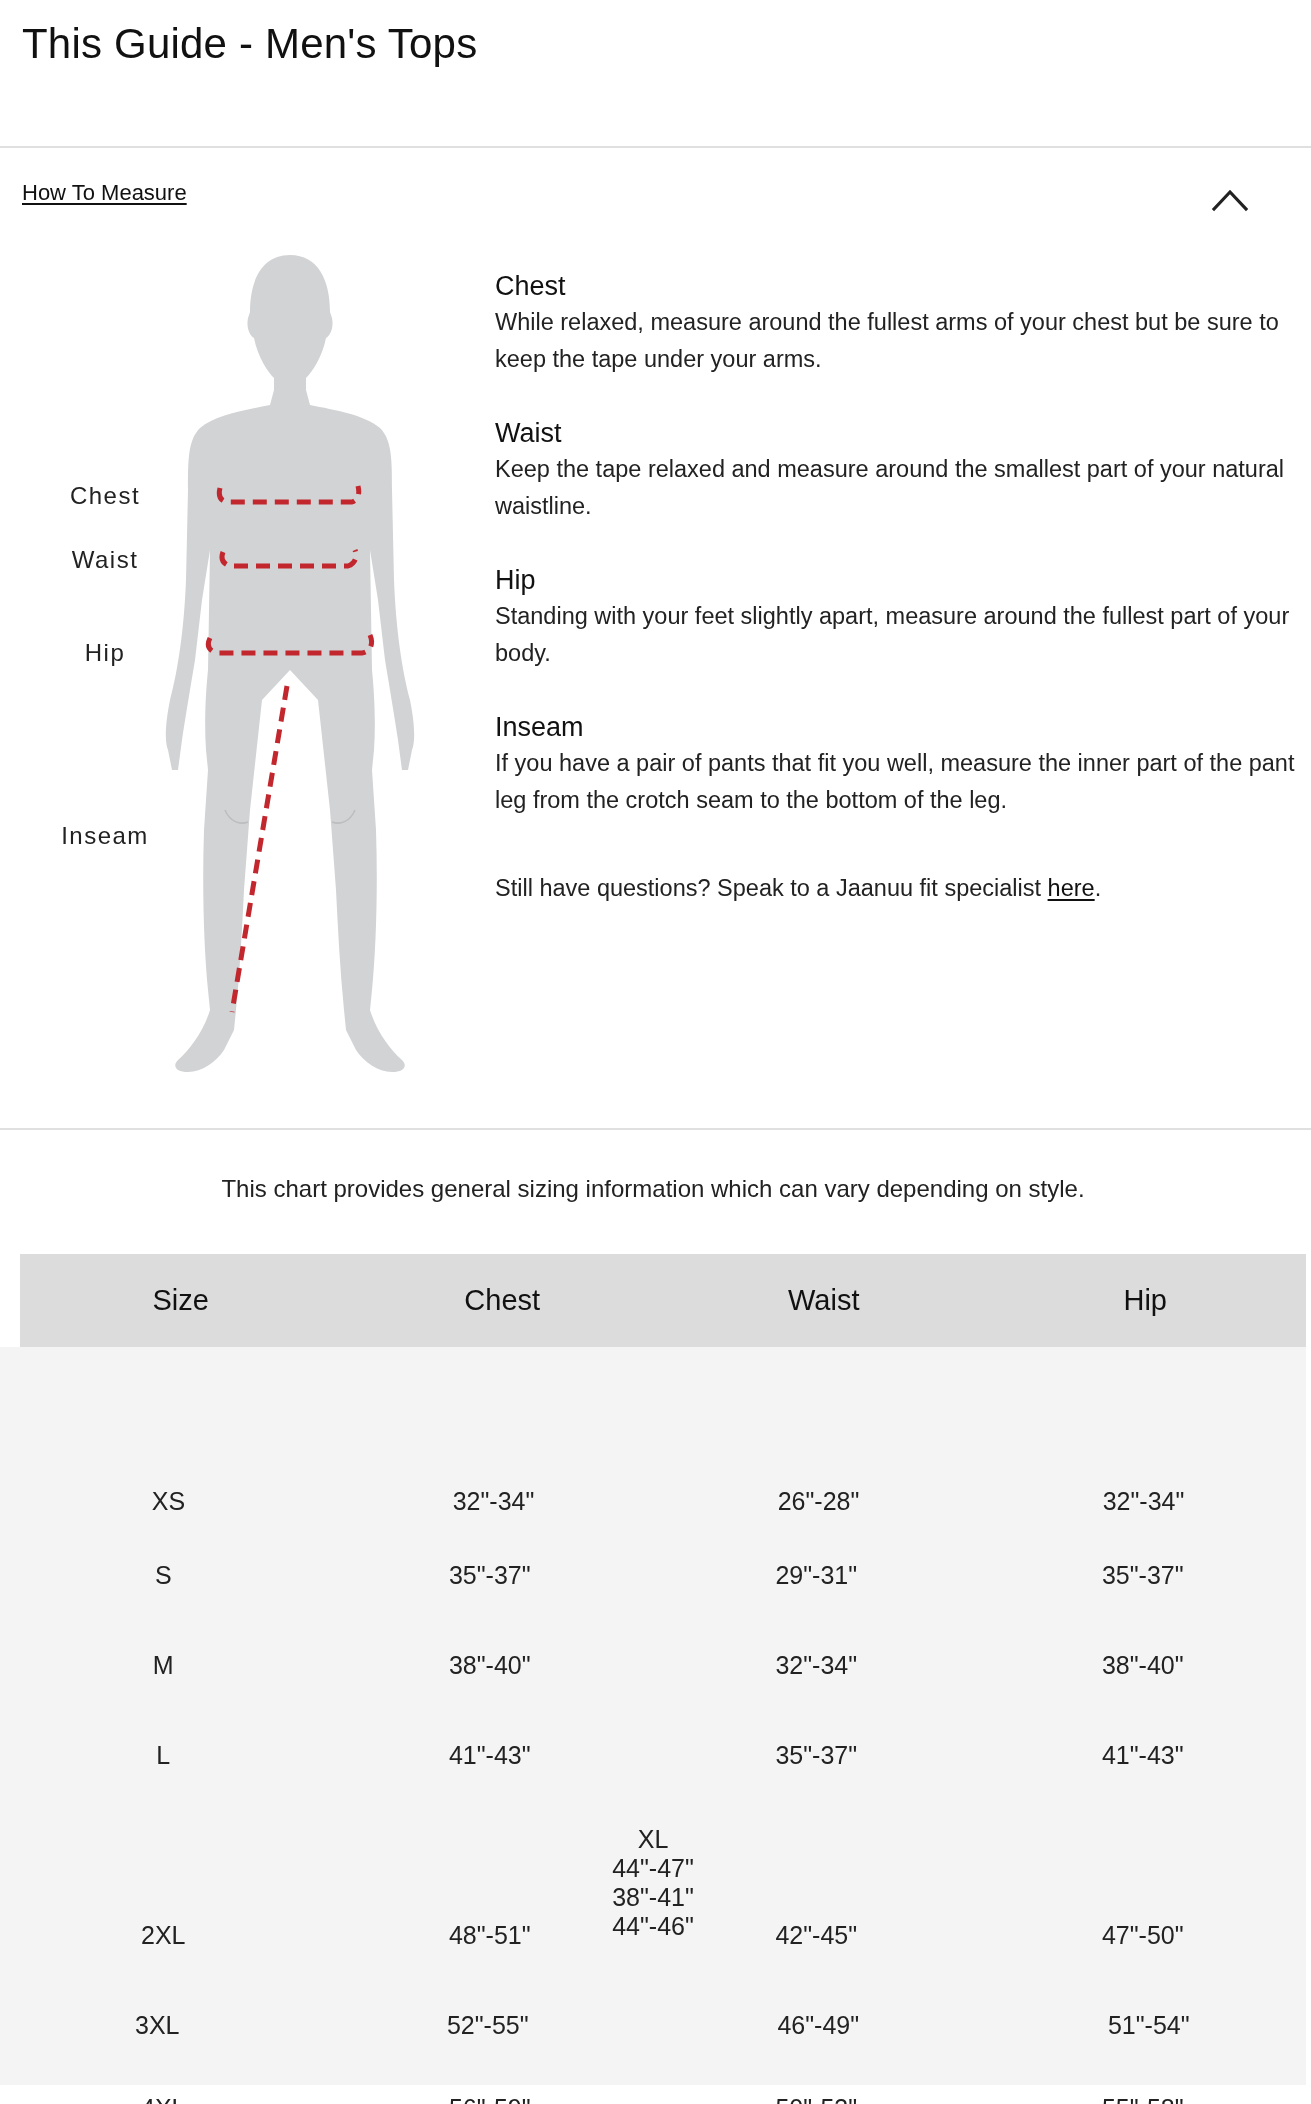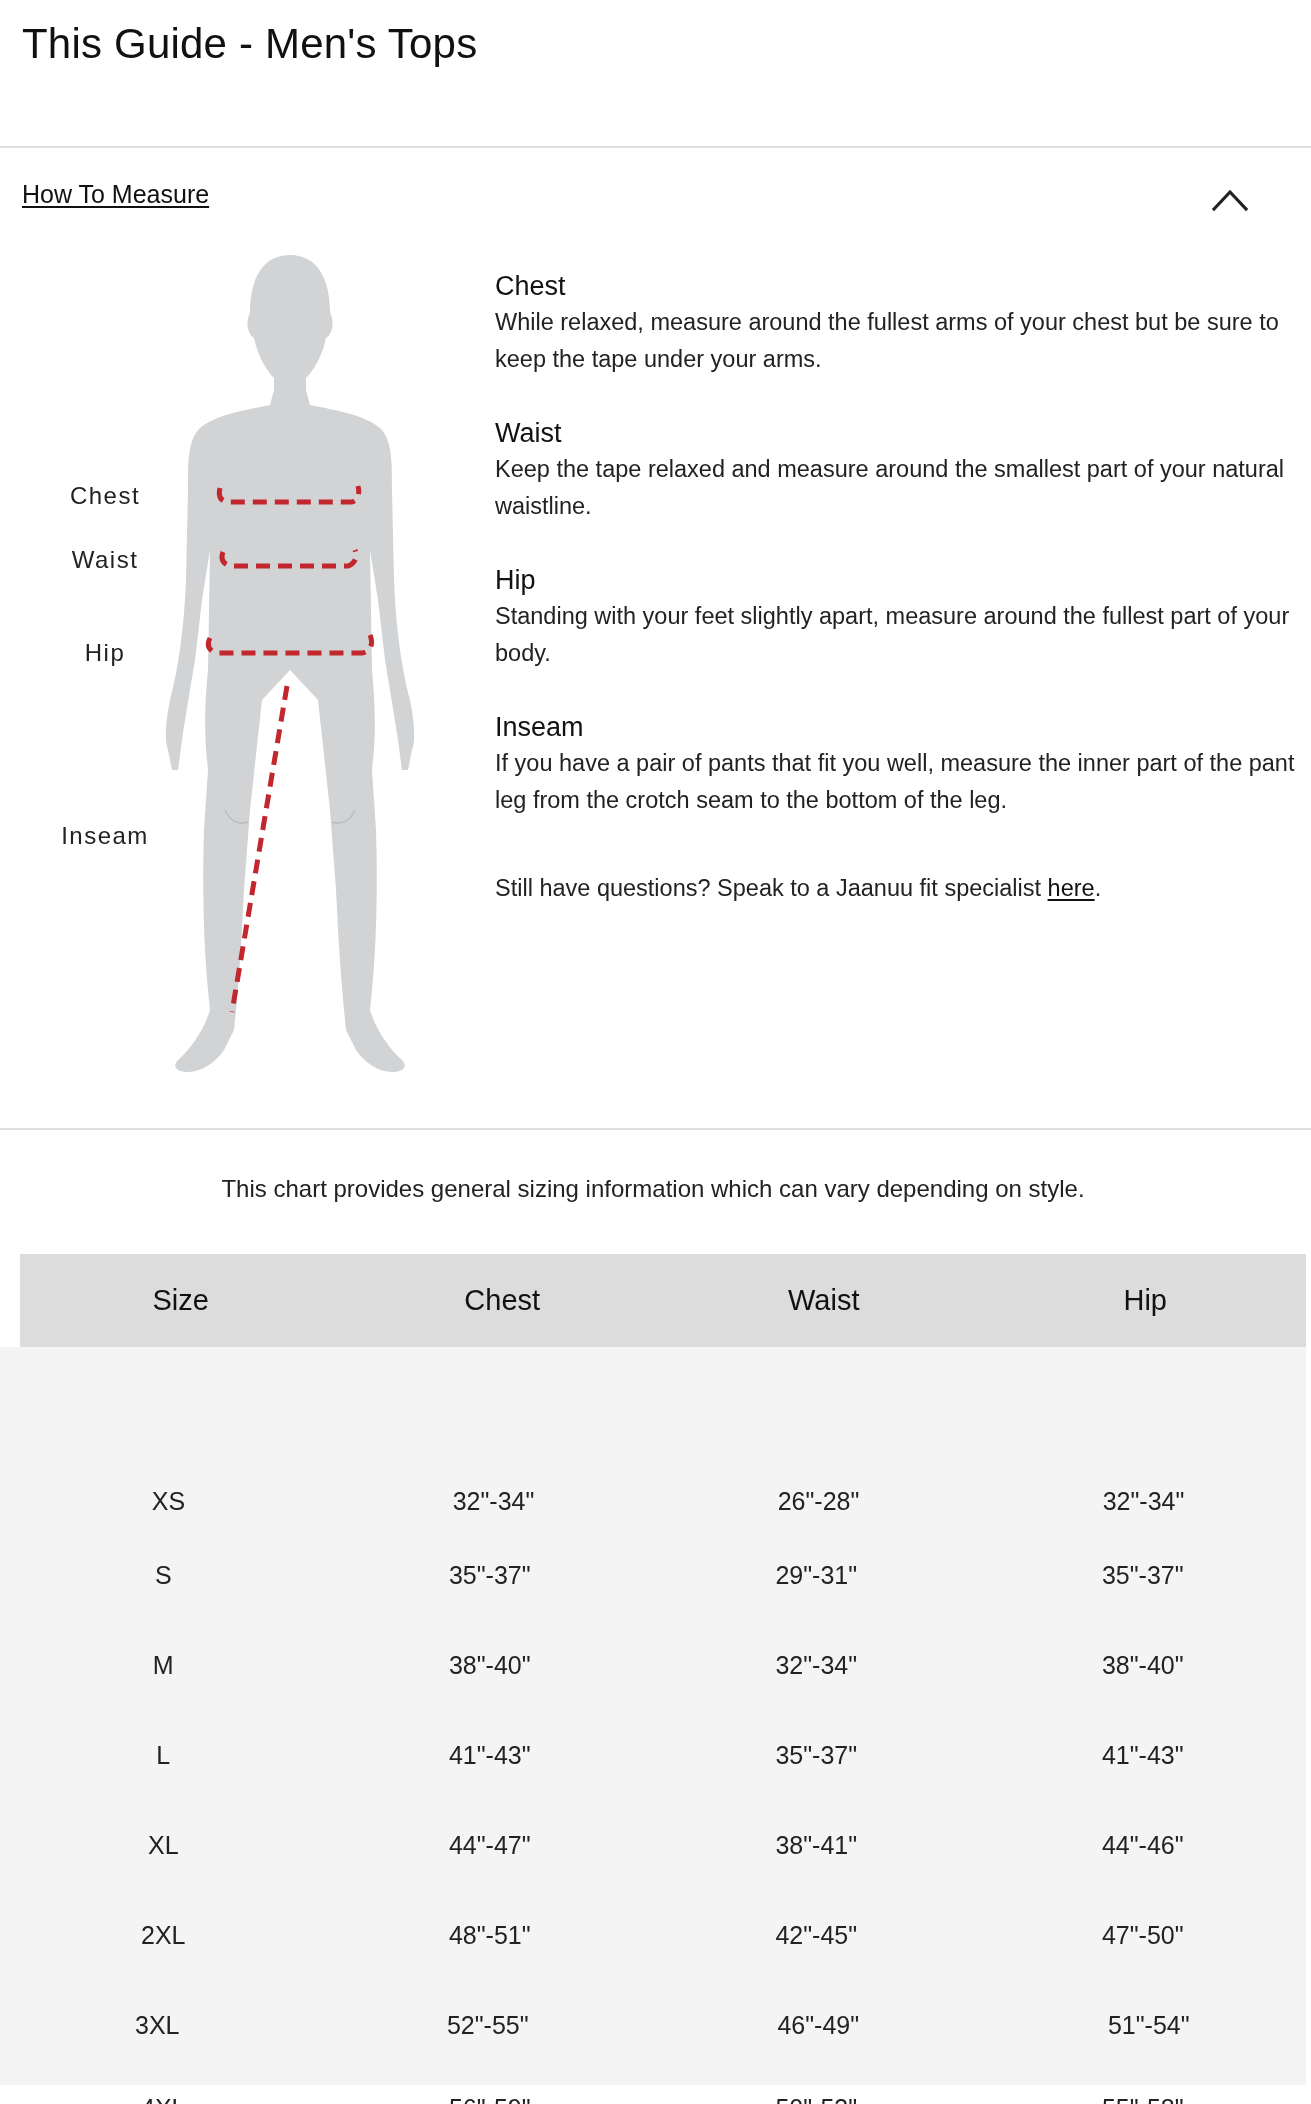--- a/index.html
+++ b/index.html
@@ -5,21 +5,21 @@
     * { box-sizing: border-box; margin: 0; padding: 0; }
     html, body { width: 1311px; height: 2104px; background: #ffffff; overflow: hidden; }
     body { font-family: "Liberation Sans", sans-serif; color: #111111; position: relative; }
 
     .page-title { position: absolute; left: 22px; top: 20px; font-size: 42px; font-weight: 400; color: #111; letter-spacing: 0.2px; }
     .divider { position: absolute; left: 0; width: 1311px; height: 2px; background: #e0e0e0; }
     .divider.top { top: 146px; }
     .divider.mid { top: 1128px; }
 
     .accordion-header { position: absolute; left: 22px; top: 180px; width: 1270px; height: 40px; }
-    .accordion-title { font-size: 25px; color: #111; text-decoration: underline; text-underline-offset: 3px; text-decoration-thickness: 2px; cursor: pointer; }
+    .accordion-title { font-size: 22px; color: #111; text-decoration: underline; text-underline-offset: 3px; text-decoration-thickness: 2px; cursor: pointer; }
     .chevron { position: absolute; left: 1190px; top: 8px; width: 36px; height: 24px; cursor: pointer; }
 
     .figure { position: absolute; left: 140px; top: 250px; width: 300px; height: 850px; }
     .fig-label { position: absolute; font-size: 24px; color: #222; letter-spacing: 1.5px; width: 140px; text-align: center; }
 
     .instructions { position: absolute; left: 495px; top: 268px; width: 800px; }
     .inst-block { margin-bottom: 37px; }
     .inst-heading { font-size: 27px; color: #111; line-height: 36px; }
     .inst-body { font-size: 23.5px; color: #222; line-height: 37px; }
     .still-questions { position: absolute; left: 495px; top: 870px; font-size: 23.5px; color: #222; line-height: 37px; }
@@ -128,21 +128,21 @@
       <div class="td">38"-40"</div>
       <div class="td">32"-34"</div>
       <div class="td">38"-40"</div>
     </div>
     <div class="tr" style="top:388px;">
       <div class="td">L</div>
       <div class="td">41"-43"</div>
       <div class="td">35"-37"</div>
       <div class="td">41"-43"</div>
     </div>
-    <div class="tr" style="top:478px;">
+    <div class="tr" style="top:478px;flex-direction:column;">
       <div class="td">XL</div>
       <div class="td">44"-47"</div>
       <div class="td">38"-41"</div>
       <div class="td">44"-46"</div>
     </div>
     <div class="tr" style="top:568px;">
       <div class="td">2XL</div>
       <div class="td">48"-51"</div>
       <div class="td">42"-45"</div>
       <div class="td">47"-50"</div>

